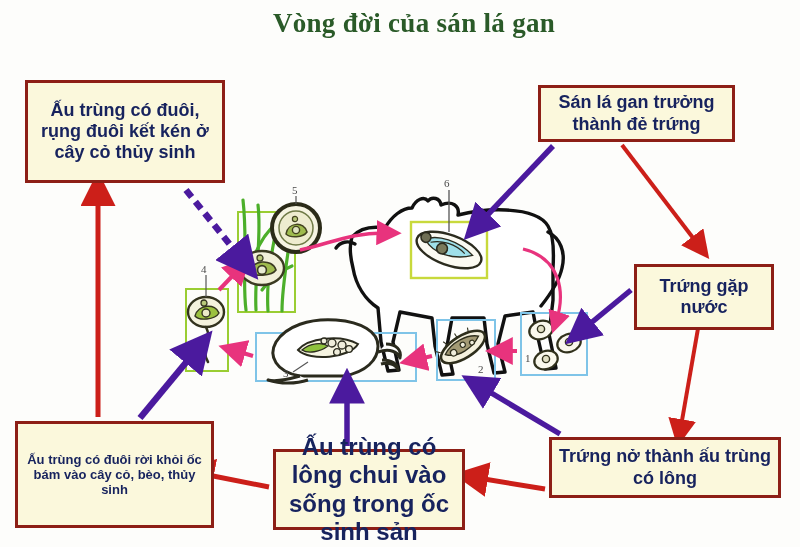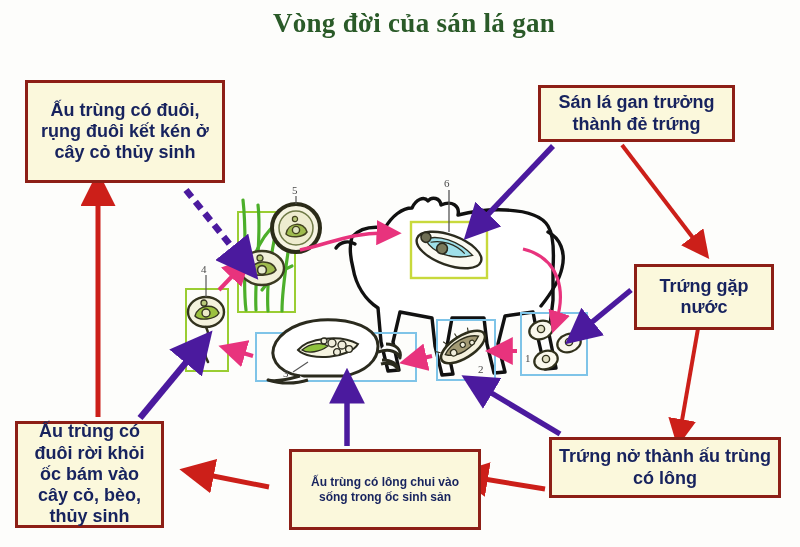--- a/index.html
+++ b/index.html
@@ -18,22 +18,22 @@
     background:#fbf8dc;border:3px solid #8d1f16;
     display:flex;align-items:center;justify-content:center;
     text-align:center;
     color:#17235e;font-weight:bold;line-height:1.18;
     padding:4px 6px;
   }
   #box-cercaria-encyst{left:25px;top:80px;width:200px;height:103px;font-size:18px;}
   #box-adult-eggs{left:529px;top:85px;width:197px;height:57px;font-size:18px;margin-left:9px;}
   #box-egg-water{left:634px;top:252px;width:140px;height:66px;font-size:18px;margin-top:12px;}
   #box-egg-hatch{left:549px;top:437px;width:232px;height:61px;font-size:18px;}
-  #box-miracidium-snail{left:273px;top:449px;width:192px;height:81px;font-size:12px;margin-left:16px;}
-  #box-cercaria-leave{left:15px;top:421px;width:149px;height:107px;font-size:18px;}
+  #box-miracidium-snail{left:273px;top:449px;width:192px;height:81px;font-size:24px;}
+  #box-cercaria-leave{left:15px;top:421px;width:199px;height:107px;font-size:13px;}
 
   svg#art{position:absolute;left:0;top:0;width:800px;height:547px;}
   .lbl{font-family:"Liberation Serif", serif;font-size:11px;fill:#4a4a4a;}
 </style>
 </head>
 <body>
 
 <div id="root">
 
   <div id="title">Vòng đời của sán lá gan</div>

